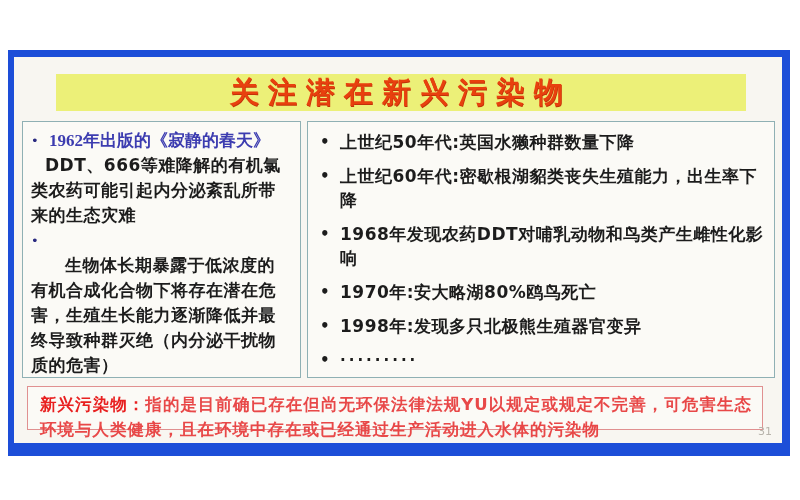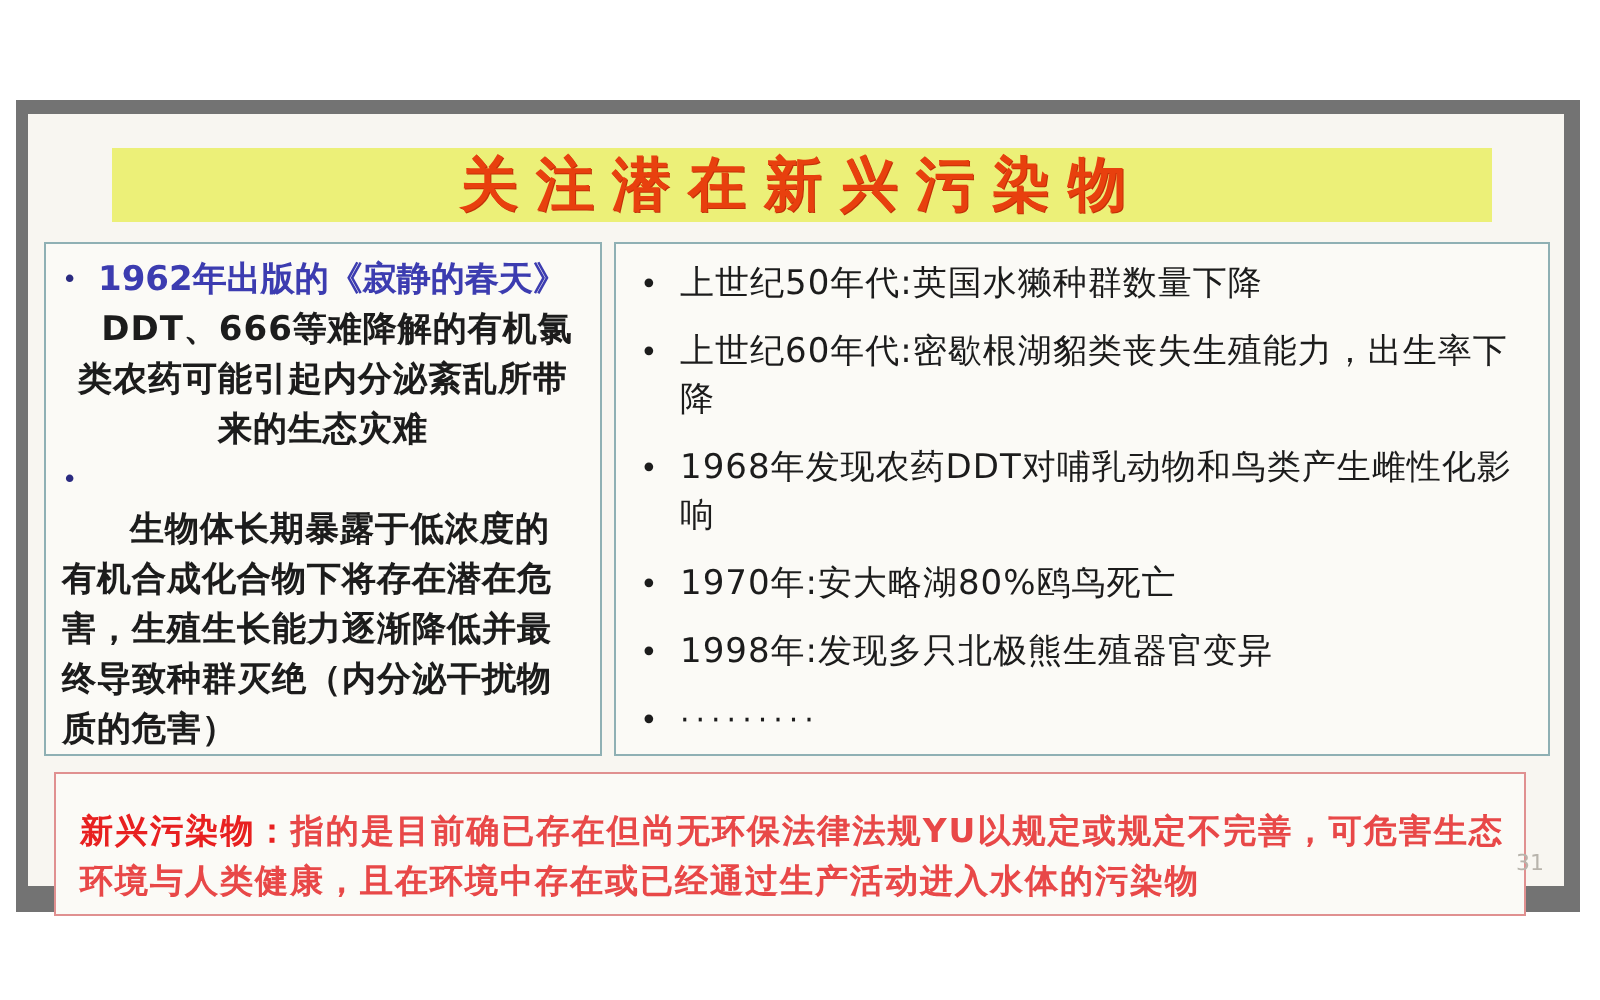--- a/index.html
+++ b/index.html
@@ -2,21 +2,21 @@
 <html><head>
 <meta charset="utf-8">
 <style>
   * { margin: 0; padding: 0; box-sizing: border-box; }
   html, body { width: 800px; height: 500px; background: #ffffff; overflow: hidden; }
   body { font-family: "DejaVu Sans", sans-serif; position: relative; }
 
   
   .slide-frame {
     position: absolute; left: 8px; top: 50px; width: 782px; height: 406px;
-    background: #737373;
+    background: #1d4ed8;
   }
   .slide {
     position: absolute; left: 6px; top: 7px; right: 8px; bottom: 13px;
     background: #f8f6f1;
   }
 
   
   .title-bar {
     position: absolute; left: 42px; top: 17px; width: 690px; height: 37px;
     background: #ecf078;
@@ -29,45 +29,45 @@
   }
 
   
   .content-box {
     position: absolute; top: 64px; height: 257px;
     background: #fbfaf6; border: 1px solid #8fb0b4;
   }
   .left-box  { left: 8px;  width: 279px; padding: 6px 8px 0 8px; }
   .right-box { left: 293px; width: 468px; padding: 8px 10px 0 10px; }
 
-  .left-box .blue { color: #3c3cb0; }
+  .left-box .blue { color: #3c3cb0; font-family: Liberation Serif, serif; }
   .left-box .black { color: #1c1c1c; }
   .lb-line { font-size: 17px; font-weight: bold; line-height: 25px; }
   .lb-bullet-row { display: flex; }
   .lb-dot { width: 18px; color: #2a2a80; font-size: 13px; line-height: 25px; flex: none; }
   .lb-mono { font-family: "DejaVu Sans Mono", monospace; letter-spacing: 2px; padding-left: 18px; }
-  .lb-body { text-indent: 14px; letter-spacing: 0.5px; text-align: center; }
+  .lb-body { text-indent: 14px; letter-spacing: 0.5px; }
   .lb-para { text-indent: 34px; letter-spacing: 0.5px; }
 
   .right-box ul { list-style: none; }
   .right-box li {
     position: relative; padding-left: 22px; margin-bottom: 10px;
-    font-size: 17px; font-weight: normal; color: #1c1c1c; line-height: 24px;
+    font-size: 17px; font-weight: bold; color: #1c1c1c; line-height: 24px;
     letter-spacing: 0.5px;
   }
   .right-box li::before {
     content: "•"; position: absolute; left: 2px; top: 0; color: #1c1c1c; font-size: 15px;
   }
   .right-box li.dots-row { letter-spacing: 3px; font-size: 15px; }
 
   
   .def-box {
-    position: absolute; left: 13px; top: 329px; width: 736px; height: 72px;
+    position: absolute; left: 13px; top: 329px; width: 736px; height: 44px;
     background: #fbfaf6; border: 1px solid #e09090;
-    padding: 16px 10px 0 12px;
+    padding: 5px 10px 0 12px;
   }
   .def-text {
     color: #e84848; font-size: 16.5px; font-weight: bold; line-height: 25px;
     letter-spacing: 1px; text-align: justify;
   }
   .def-term { color: #e82020; }
 
   .page-num {
     position: absolute; left: 744px; top: 368px;
     color: #b8b4ac; font-size: 11px;

